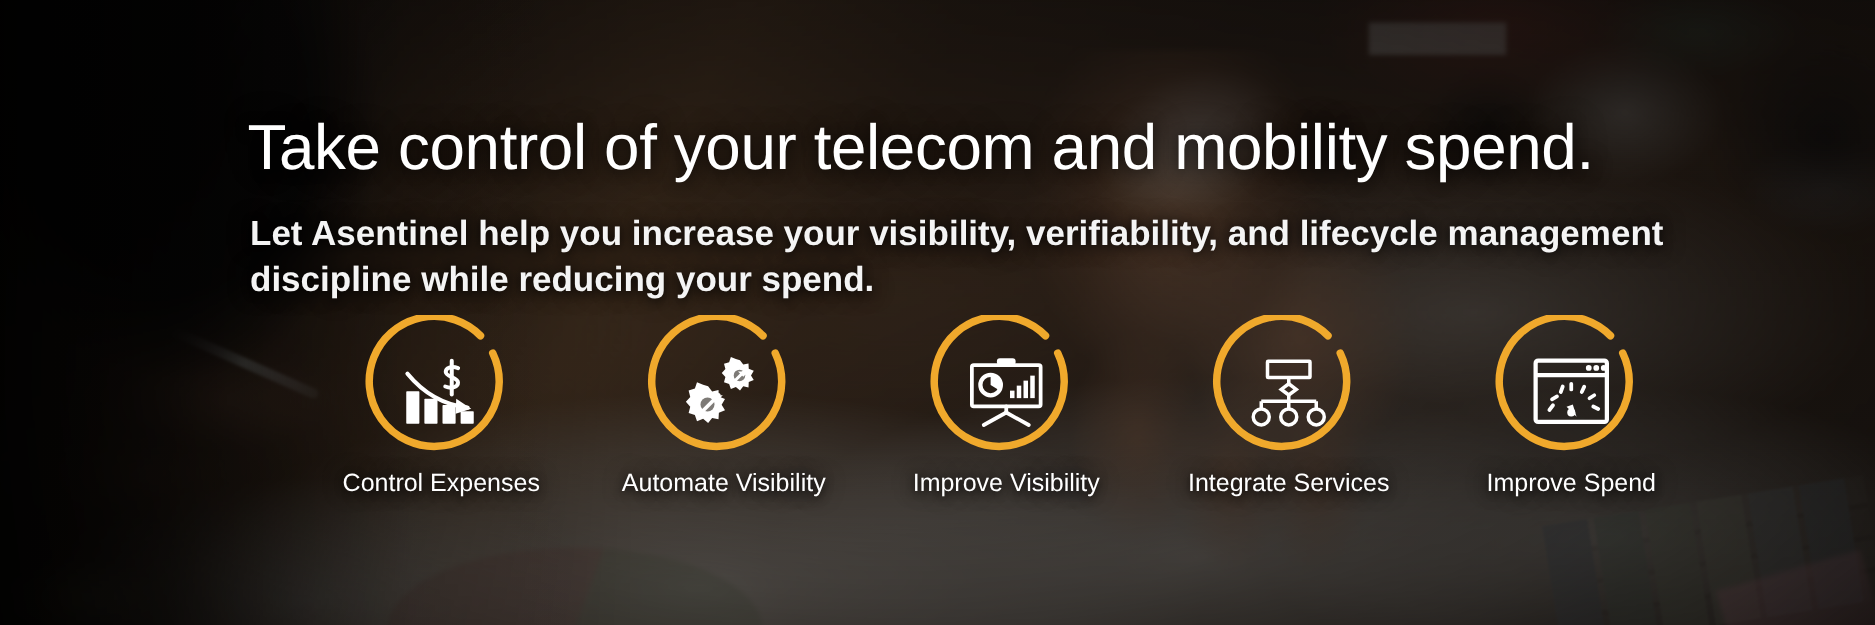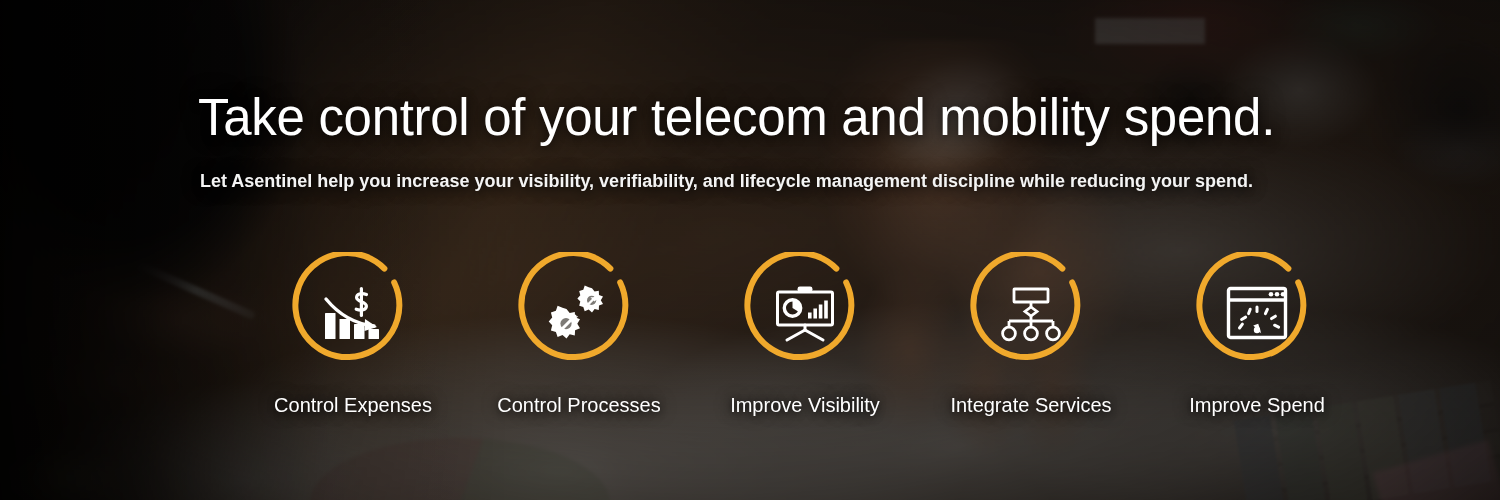--- a/index.html
+++ b/index.html
@@ -201,23 +201,23 @@
     font-weight: 400;
     color: #ffffff;
     letter-spacing: -0.3px;
     white-space: nowrap;
     text-shadow: 0 1px 10px rgba(0,0,0,0.65), 0 0 26px rgba(0,0,0,0.45);
   }
 
   .subhead {
     position: absolute;
     left: 200px;
-    top: 152px;
+    top: 140px;
     width: 1180px;
-    font-size: 18px;
+    font-size: 28px;
     line-height: 1.33;
     font-weight: 700;
     color: #f4f4f4;
     text-shadow: 0 1px 8px rgba(0,0,0,0.75), 0 0 18px rgba(0,0,0,0.5);
   }
 
   .features {
     position: absolute;
     left: 255px;
     top: 252px;
@@ -250,21 +250,20 @@
   }
   .glyph {
     position: relative;
     width: 62px;
     height: 56px;
     display: block;
   }
   .glyph svg { display: block; width: 100%; height: 100%; overflow: visible; }
 
   .feature-label {
-    margin-top: 18px;
     font-size: 20px;
     font-weight: 400;
     color: #ffffff;
     white-space: nowrap;
     text-shadow: 0 1px 7px rgba(0,0,0,0.8), 0 0 16px rgba(0,0,0,0.55);
   }
 </style>
 </head>
 <body>
 
@@ -343,21 +342,21 @@
                 <path d="M12 45 L 27 30"></path>
               </g>
               <path d="M28.5 27.5 L 28.5 35.5 L 20.5 35.5 Z" fill="#ffffff" transform="rotate(45 26 31)"></path>
               <g stroke="#ffffff" stroke-width="2.4" stroke-linecap="round" fill="none">
                 <path d="M39.5 19 L 48 10.5"></path>
               </g>
               <path d="M49.5 8.5 L 49.5 14.5 L 43.5 14.5 Z" fill="#ffffff" transform="rotate(45 47 11.5)"></path>
             </svg>
           </span>
         </div>
-        <div class="feature-label">Control Processes</div>
+        <div class="feature-label">Automate Visibility</div>
       </div>
 
       <div class="feature">
         <div class="ring-wrap">
           <svg class="ring" viewBox="0 0 124 124">
             <path d="M 93.4 16.6 A 52 52 0 1 0 103.2 30.5" fill="none" stroke="#f0a92c" stroke-width="6" stroke-linecap="round"></path>
           </svg>
           <span class="glyph">
             <svg viewBox="0 0 62 56">
               <rect x="23.5" y="0.5" width="15" height="5.5" rx="2.4" fill="#ffffff"></rect>

